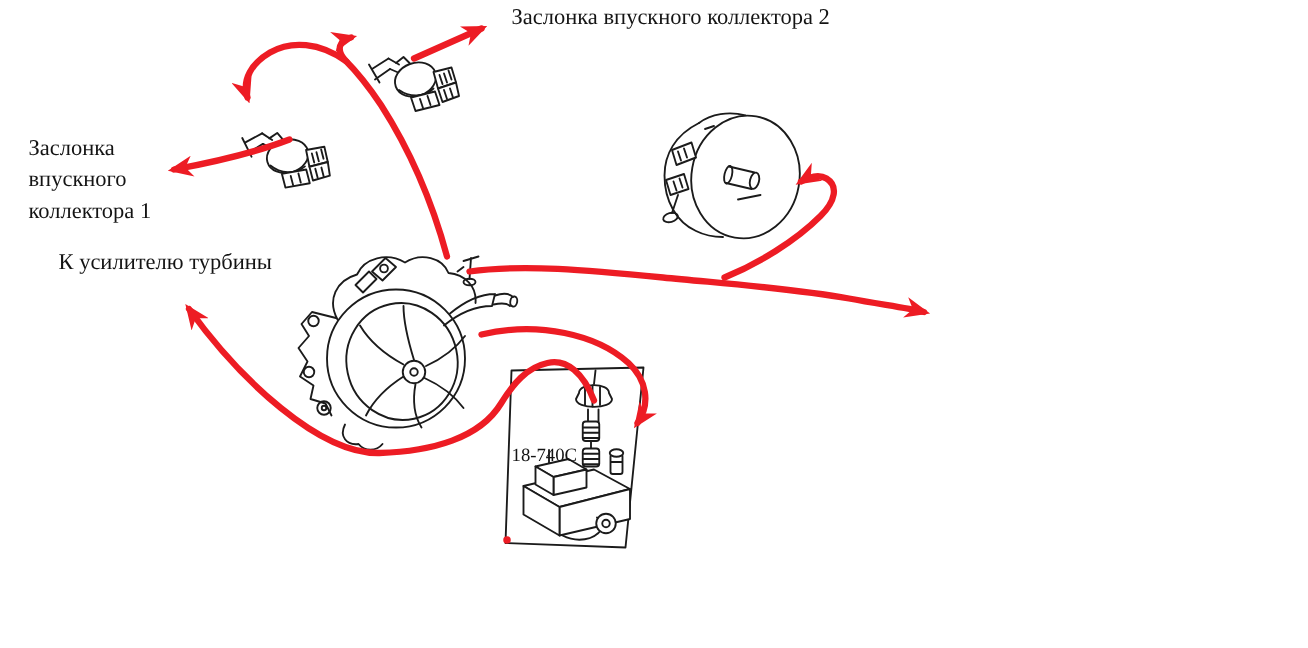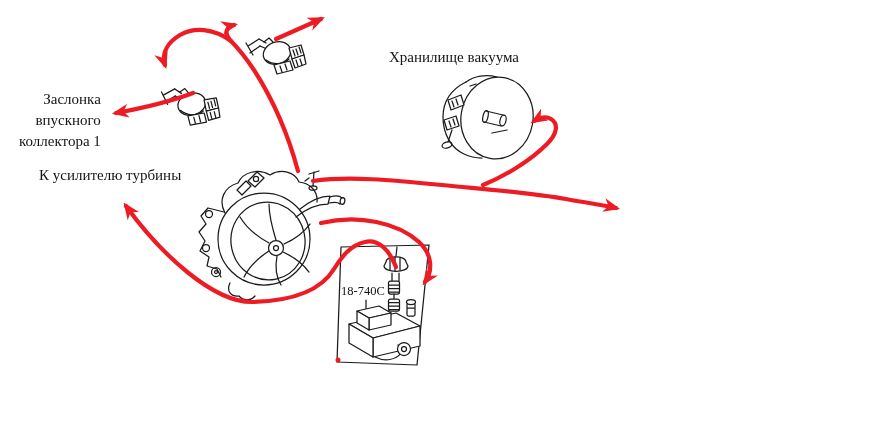--- a/index.html
+++ b/index.html
@@ -129,24 +129,24 @@
     <path class="red" marker-end="url(#ah)" d="M 298,171 C 288,134 272,98 254,70 C 246,58 239,49 230,40 C 224,33 226,27 234,25"></path>
     <path class="red" marker-end="url(#ah)" d="M 231,41 C 213,28 194,27 180,35 C 168,42 161,53 165,65"></path>
     <path class="red" marker-end="url(#ah)" d="M 193,93 C 172,101 143,108 116,113"></path>
     <path class="red" marker-end="url(#ah)" d="M 396,267 C 389,249 378,239 365,242 C 351,245 342,256 334,269 C 320,292 288,301 253,302 C 213,303 160,253 126,206"></path>
     <path class="red" marker-end="url(#ah)" d="M 313,181 C 348,176 392,180 442,185 C 482,189 527,192 566,199 C 587,203 604,205 616,208"></path>
     <path class="red" marker-end="url(#ah)" d="M 483,185 C 505,176 530,161 547,144 C 557,134 559,124 551,119 C 546,116 539,118 534,121"></path>
     <path class="red" marker-end="url(#ah)" d="M 321,223 C 359,214 398,223 419,242 C 431,253 434,269 425,282"></path>
     <circle cx="338" cy="360" r="2.5" fill="#ed1c24"></circle>
   </svg>
 
+  <div class="lbl" style="left:341px;top:2px;">Заслонка впускного коллектора 2</div>
 
-  <div class="lbl" style="left:389px;top:47px;">Хранилище вакуума</div>
 
-  <div class="lbl" style="left:19px;top:89px;text-align:right;">Заслонка
+  <div class="lbl" style="left:19px;top:89px;">Заслонка
 впускного
 коллектора 1</div>
 
   <div class="lbl" style="left:39px;top:165px;">К усилителю турбины</div>
 
 
-  <div class="lbl small" style="left:341px;top:284px;text-align:right;">18-740C</div>
+  <div class="lbl small" style="left:341px;top:296px;text-align:right;">18-740C</div>
 </div>
 
 </body></html>

